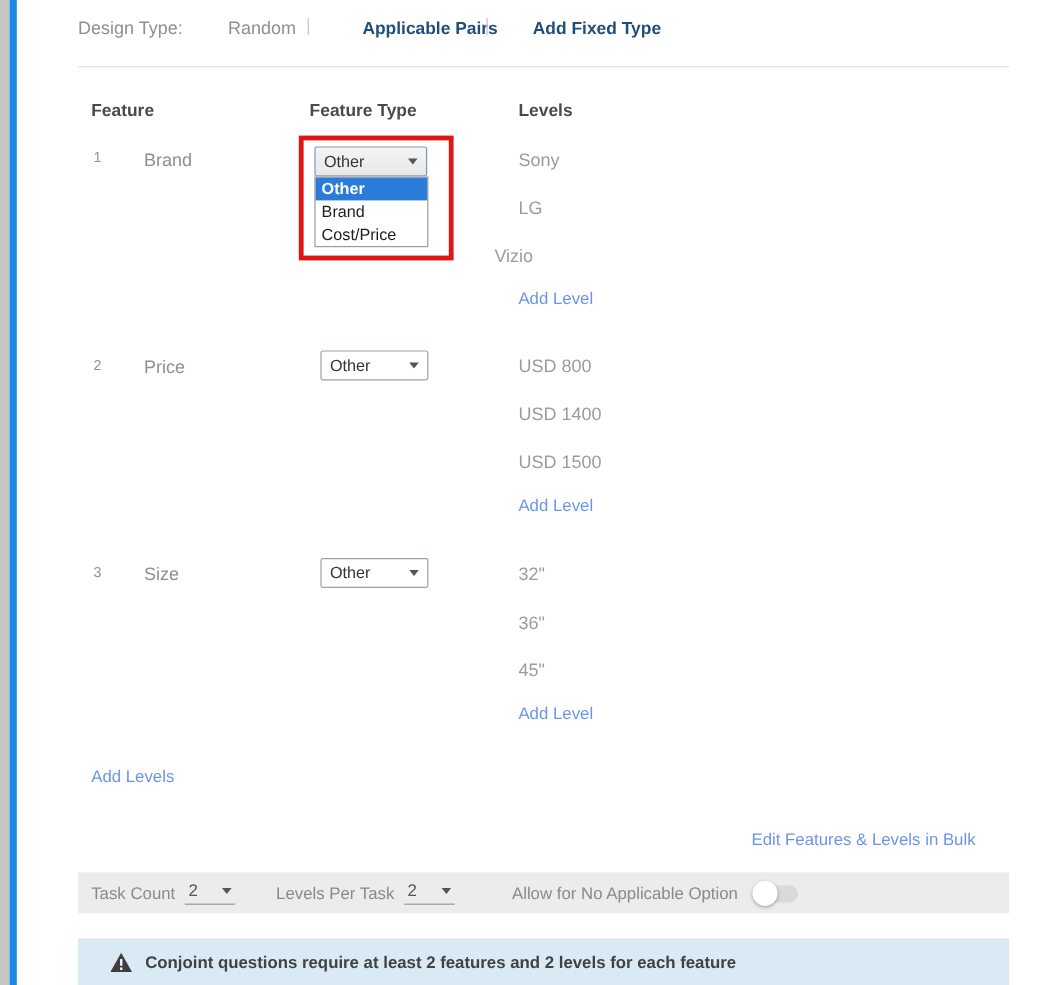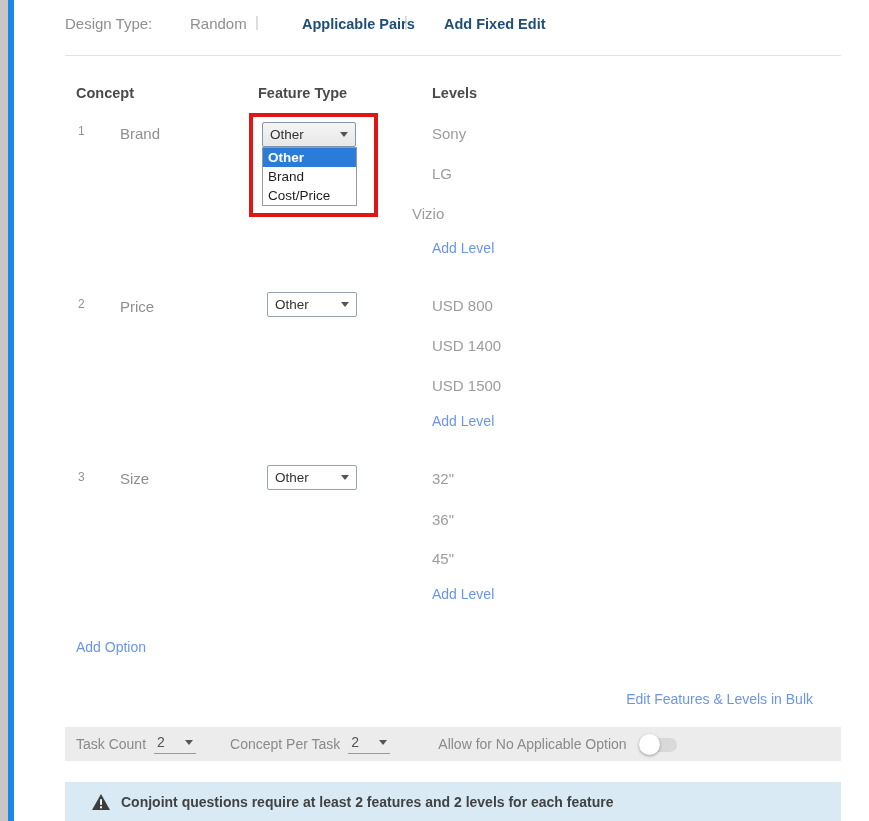--- a/index.html
+++ b/index.html
@@ -78,24 +78,24 @@
 <div class="screen">
 
   <div class="edge-gray"></div>
   <div class="edge-blue"></div>
 
   <span class="abs dt-label">Design Type:</span>
   <span class="abs dt-random">Random</span>
   <span class="abs dt-sep-a">|</span>
   <span class="abs dt-proh">Applicable Pairs</span>
   <span class="abs dt-sep-b">|</span>
-  <span class="abs dt-fixed">Add Fixed Edit</span>
+  <span class="abs dt-fixed">Add Fixed Type</span>
   <div class="abs hr-top"></div>
 
-  <span class="abs th th-features">Concept</span>
+  <span class="abs th th-features">Feature</span>
   <span class="abs th th-ftype">Feature Type</span>
   <span class="abs th th-levels">Levels</span>
 
   <span class="abs row-num" style="left:78px; top:124px;">1</span>
   <span class="abs row-name" style="left:120px; top:125px;">Brand</span>
 
   <div class="abs select focus" style="left:262px; top:122px; width:94px;">
     <span>Other</span>
     <span class="caret-down"></span>
   </div>
@@ -132,30 +132,30 @@
   <div class="abs select" style="left:267px; top:465px; width:90px;">
     <span>Other</span>
     <span class="caret-down"></span>
   </div>
 
   <span class="abs level" style="left:432px; top:470px;">32"</span>
   <span class="abs level" style="left:432px; top:511px;">36"</span>
   <span class="abs level" style="left:432px; top:550px;">45"</span>
   <span class="abs link" style="left:432px; top:586px;">Add Level</span>
 
-  <span class="abs link" style="left:76px; top:639px;">Add Option</span>
+  <span class="abs link" style="left:76px; top:639px;">Add Levels</span>
   <span class="abs link" style="right:28px; top:691px;">Edit Features &amp; Levels in Bulk</span>
 
   <div class="abs task-bar">
     <span class="tb-label1">Task Count</span>
     <span class="val-group">
       <span>2</span>
       <span class="caret-down"></span>
     </span>
-    <span class="tb-label2">Concept Per Task</span>
+    <span class="tb-label2">Levels Per Task</span>
     <span class="val-group">
       <span>2</span>
       <span class="caret-down"></span>
     </span>
     <span class="tb-toggle-label">Allow for No Applicable Option</span>
     <span class="toggle">
       <span class="toggle-track"></span>
       <span class="toggle-knob"></span>
     </span>
   </div>

